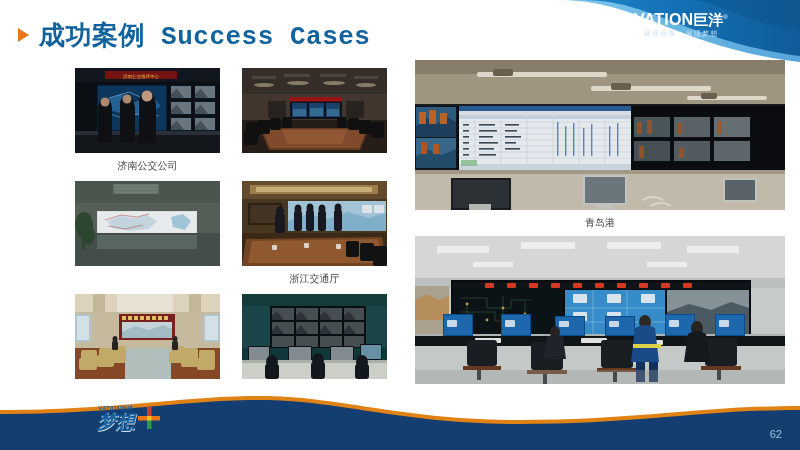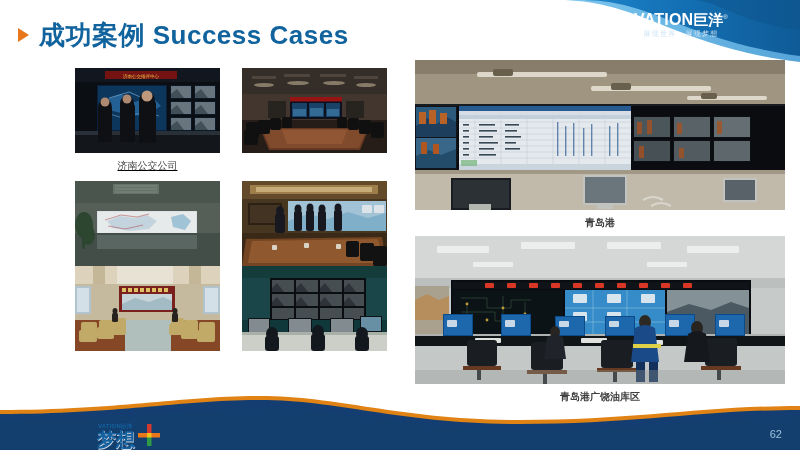--- a/index.html
+++ b/index.html
@@ -31,21 +31,21 @@
   }
   .logo-top .tag {
     font-size:7px; color:#cfe4f5; letter-spacing:1.2px;
     margin-top:1px; white-space:nowrap;
   }
   .logo-top .tag span { margin:0 3px; }
 
   
   .title-row {
     position:absolute; top:18px; left:18px; height:34px;
-    display:flex; align-items:center; z-index:6;
+    display:flex; align-items:center; z-index:6;font-family:Liberation Mono, monospace;
   }
   .bullet-tri {
     width:0; height:0;
     border-left:11px solid #E8761B;
     border-top:7px solid transparent;
     border-bottom:7px solid transparent;
     margin-right:10px;
   }
   .title-text {
     font-size:26px; font-weight:bold; color:#11639E;
@@ -56,48 +56,48 @@
   .stage { position:absolute; top:60px; left:0; width:800px; height:350px; }
 
   .left-grid {
     position:absolute; left:75px; top:8px;
     width:312px;
     display:grid;
     grid-template-columns:145px 145px;
     column-gap:22px;
     row-gap:0px;
   }
-  .cell { width:145px;text-decoration:underline; }
+  .cell { width:145px; }
   .cell .photo { width:145px; height:85px; position:relative; overflow:hidden;
                  background:#1a1a1a; border:0; }
   .cell .cap {
     width:145px; text-align:center;
     font-size:10px; color:#3f3f3f; line-height:12px;
     padding-top:7px; padding-bottom:9px; white-space:nowrap;
   }
 
   .right-col { position:absolute; left:415px; top:0px; width:370px; }
   .rcell { width:370px; }
   .rcell .photo-lg { width:370px; position:relative; overflow:hidden; background:#1a1a1a; }
   .rcell .cap {
     width:370px; text-align:center;
     font-size:10px; color:#3f3f3f; line-height:12px;
-    padding-top:7px; white-space:nowrap;font-weight:bold;
+    padding-top:7px; white-space:nowrap;
   }
   .photo-lg.a { height:150px; }
   .photo-lg.b { height:148px; }
 
   
   .footer-band {
     position:absolute; bottom:0; left:0; width:800px; height:60px;
     overflow:hidden;
   }
   .logo-bottom {
-    position:absolute; bottom:0; left:97px; z-index:6;
-    display:flex; align-items:flex-start;
+    position:absolute; bottom:18px; left:97px; z-index:6;
+    display:flex; align-items:center;font-style:italic;
   }
   .logo-bottom .stack { text-align:left; }
   .logo-bottom .small-mark {
     font-size:6px; font-weight:bold; color:#1461A0;
     letter-spacing:.2px; line-height:7px; white-space:nowrap;
     margin-left:1px;
   }
   .logo-bottom .small-mark .cn { font-size:5.5px; }
   .logo-bottom .dream {
     font-size:19px; font-weight:bold; color:#1461A0;
@@ -326,20 +326,21 @@
             <rect x="94" y="63" width="5" height="5" rx="1"></rect>
           </g>
           <g fill="#141414">
             <rect x="104" y="60" width="13" height="16" rx="2"></rect>
             <rect x="118" y="62" width="14" height="18" rx="2"></rect>
             <rect x="131" y="65" width="14" height="20" rx="2"></rect>
           </g>
           <rect x="0" y="0" width="145" height="85" fill="#000" opacity=".06"></rect>
         </svg>
       </div>
+      <div class="cap">浙江交通厅</div>
     </div>
 
     <div class="cell">
       <div class="photo">
         <svg width="145" height="85" viewBox="0 0 145 85">
           <rect width="145" height="85" fill="#d8cbb0"></rect>
           <rect x="0" y="0" width="145" height="20" fill="#e6dcc5"></rect>
           <rect x="42" y="0" width="56" height="18" fill="#f2ecdd"></rect>
           <rect x="18" y="0" width="12" height="52" fill="#cbbf9f"></rect>
           <rect x="114" y="0" width="12" height="52" fill="#cbbf9f"></rect>
@@ -706,21 +707,20 @@
             <path d="M132 101 q8 -5 16 0 l3 22 h-22 z" fill="#22252b"></path>
           </g>
           <g>
             <ellipse cx="282" cy="92" rx="6" ry="7" fill="#2a2622"></ellipse>
             <path d="M273 98 q9 -6 18 0 l4 28 h-26 z" fill="#16191f"></path>
           </g>
           <rect x="0" y="134" width="370" height="14" fill="#9aa09d" opacity=".35"></rect>
           <rect x="0" y="0" width="370" height="148" fill="#000" opacity=".04"></rect>
         </svg>
       </div>
-      <div class="cap">青岛港广饶油库区</div>
     </div>
 
   </div>
 </div>
 
 <div class="footer-band">
   <svg width="800" height="60" viewBox="0 0 800 60">
     <path d="M0,20 C120,20 180,6 260,6 C340,6 400,30 520,30 C640,30 700,16 800,16 L800,60 L0,60 Z" fill="#E08214"></path>
     <path d="M0,24 C120,24 180,10 260,10 C340,10 400,34 520,34 C640,34 700,20 800,20 L800,60 L0,60 Z" fill="#143E72"></path>
     <path d="M0,30 C130,30 190,18 270,18 C350,18 410,40 530,40 C650,40 710,26 800,26 L800,60 L0,60 Z" fill="#13406F" opacity=".85"></path>

